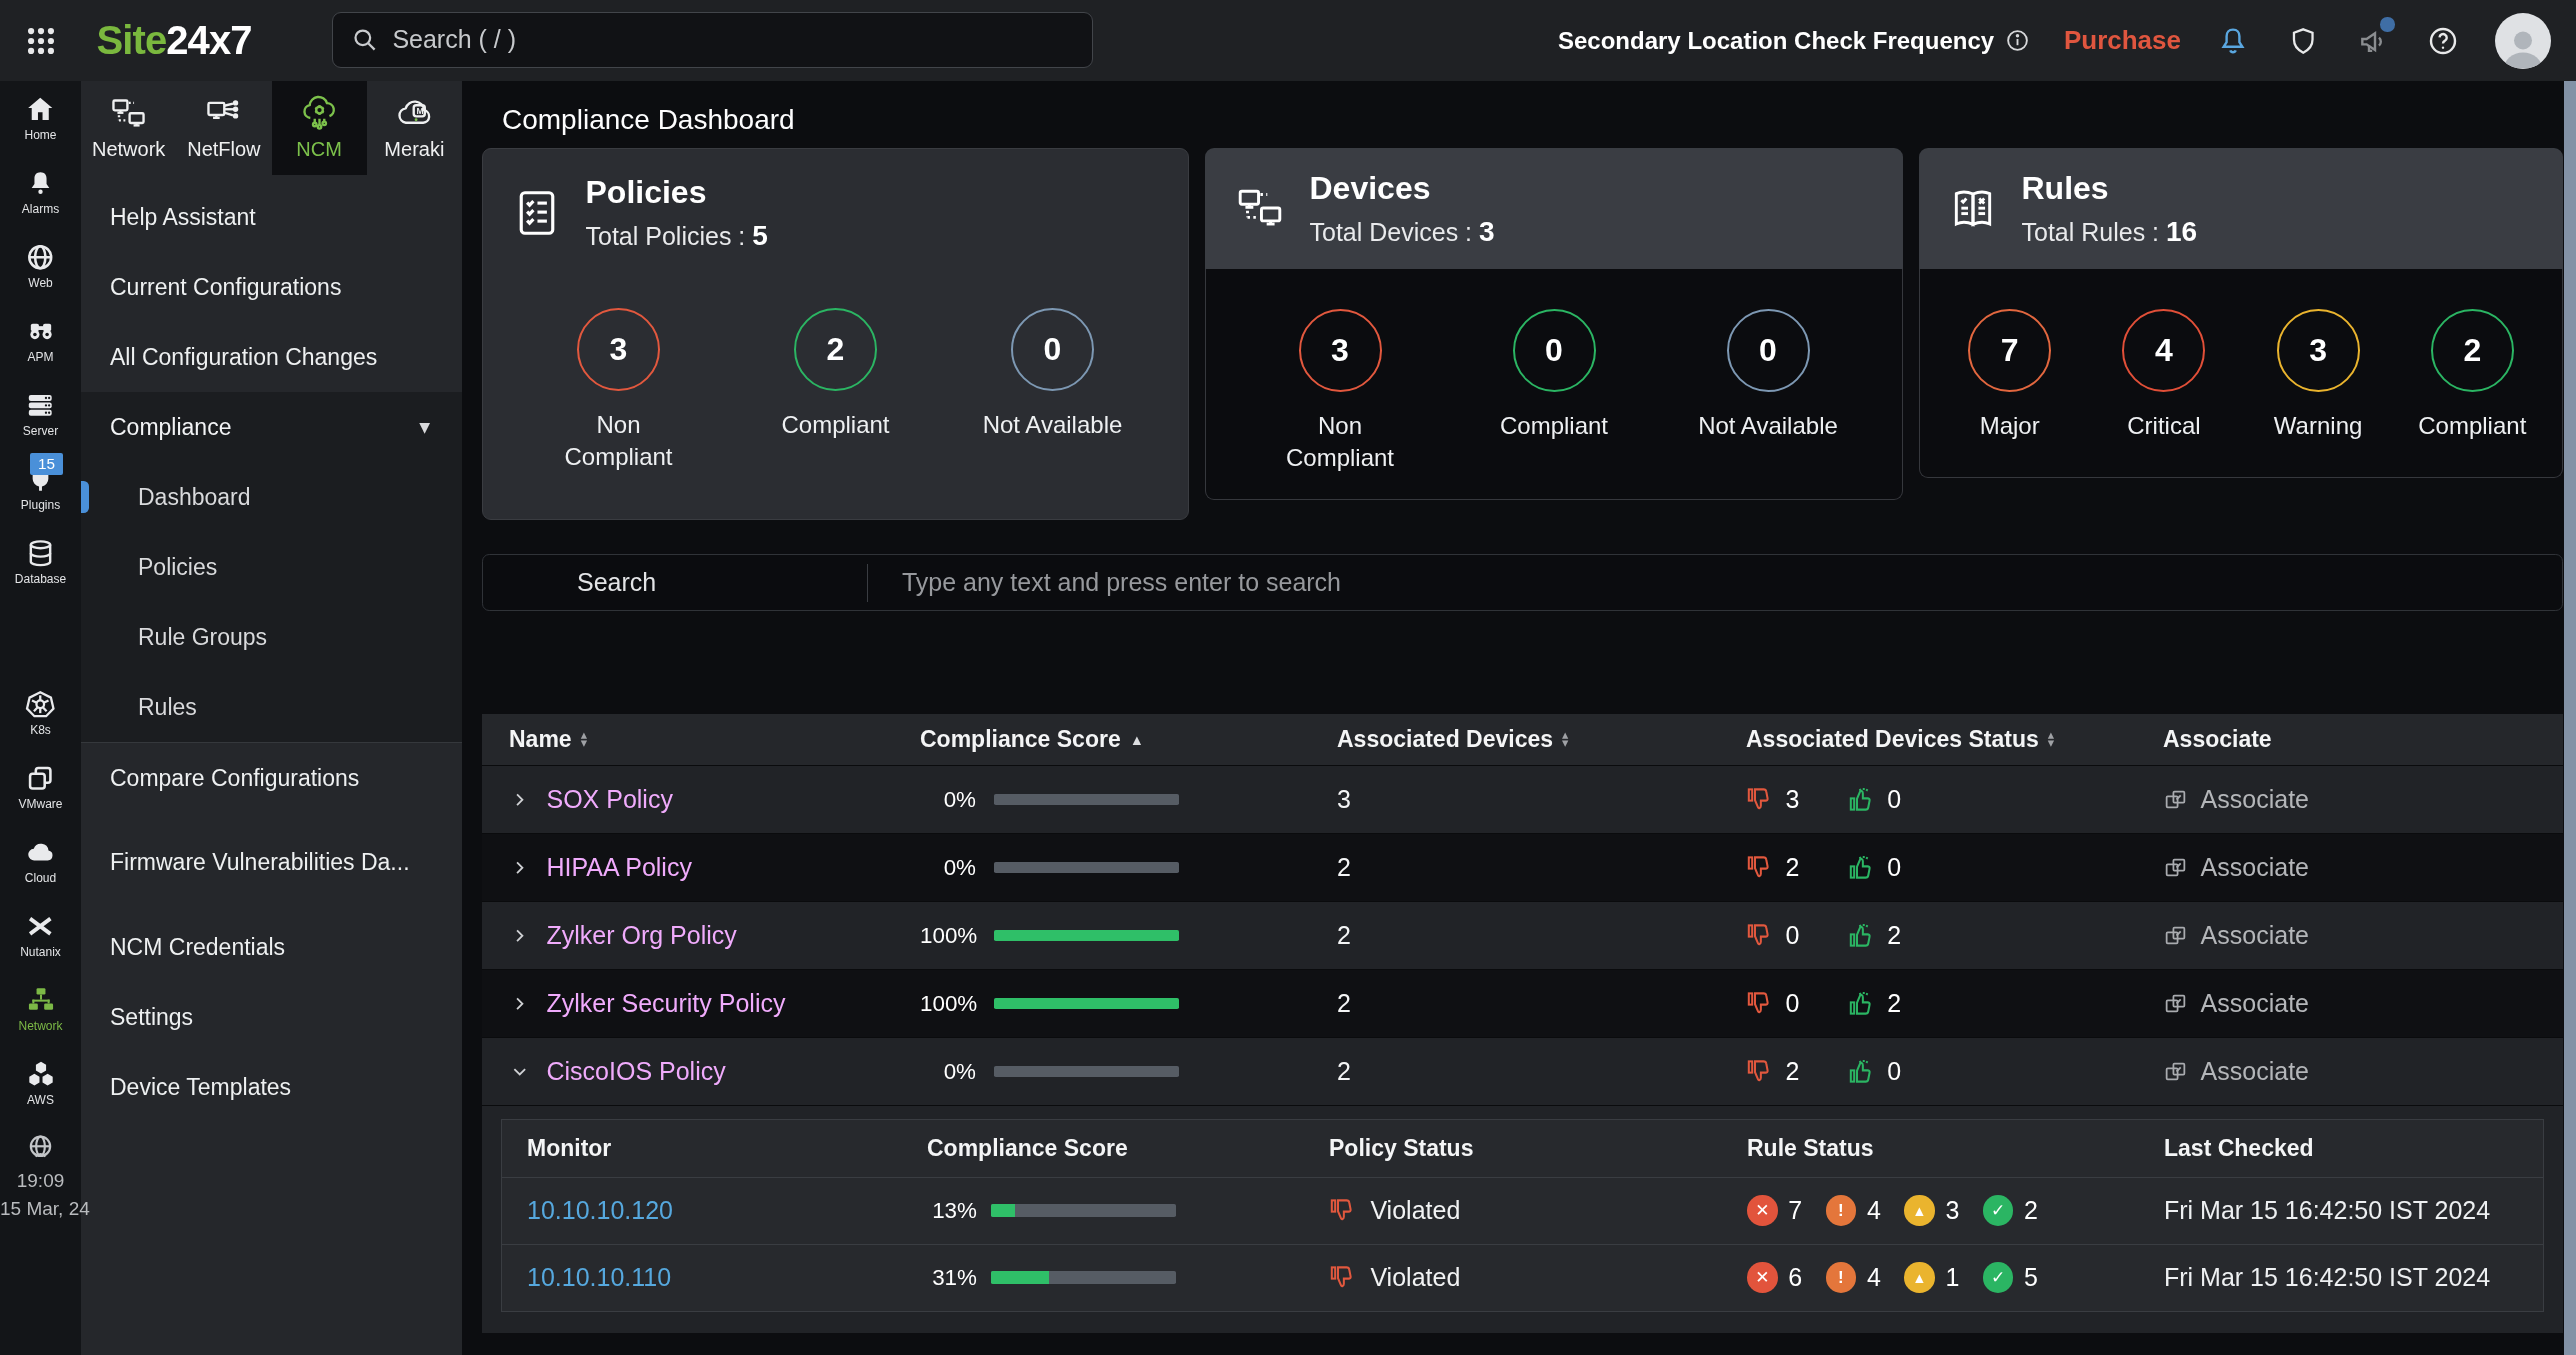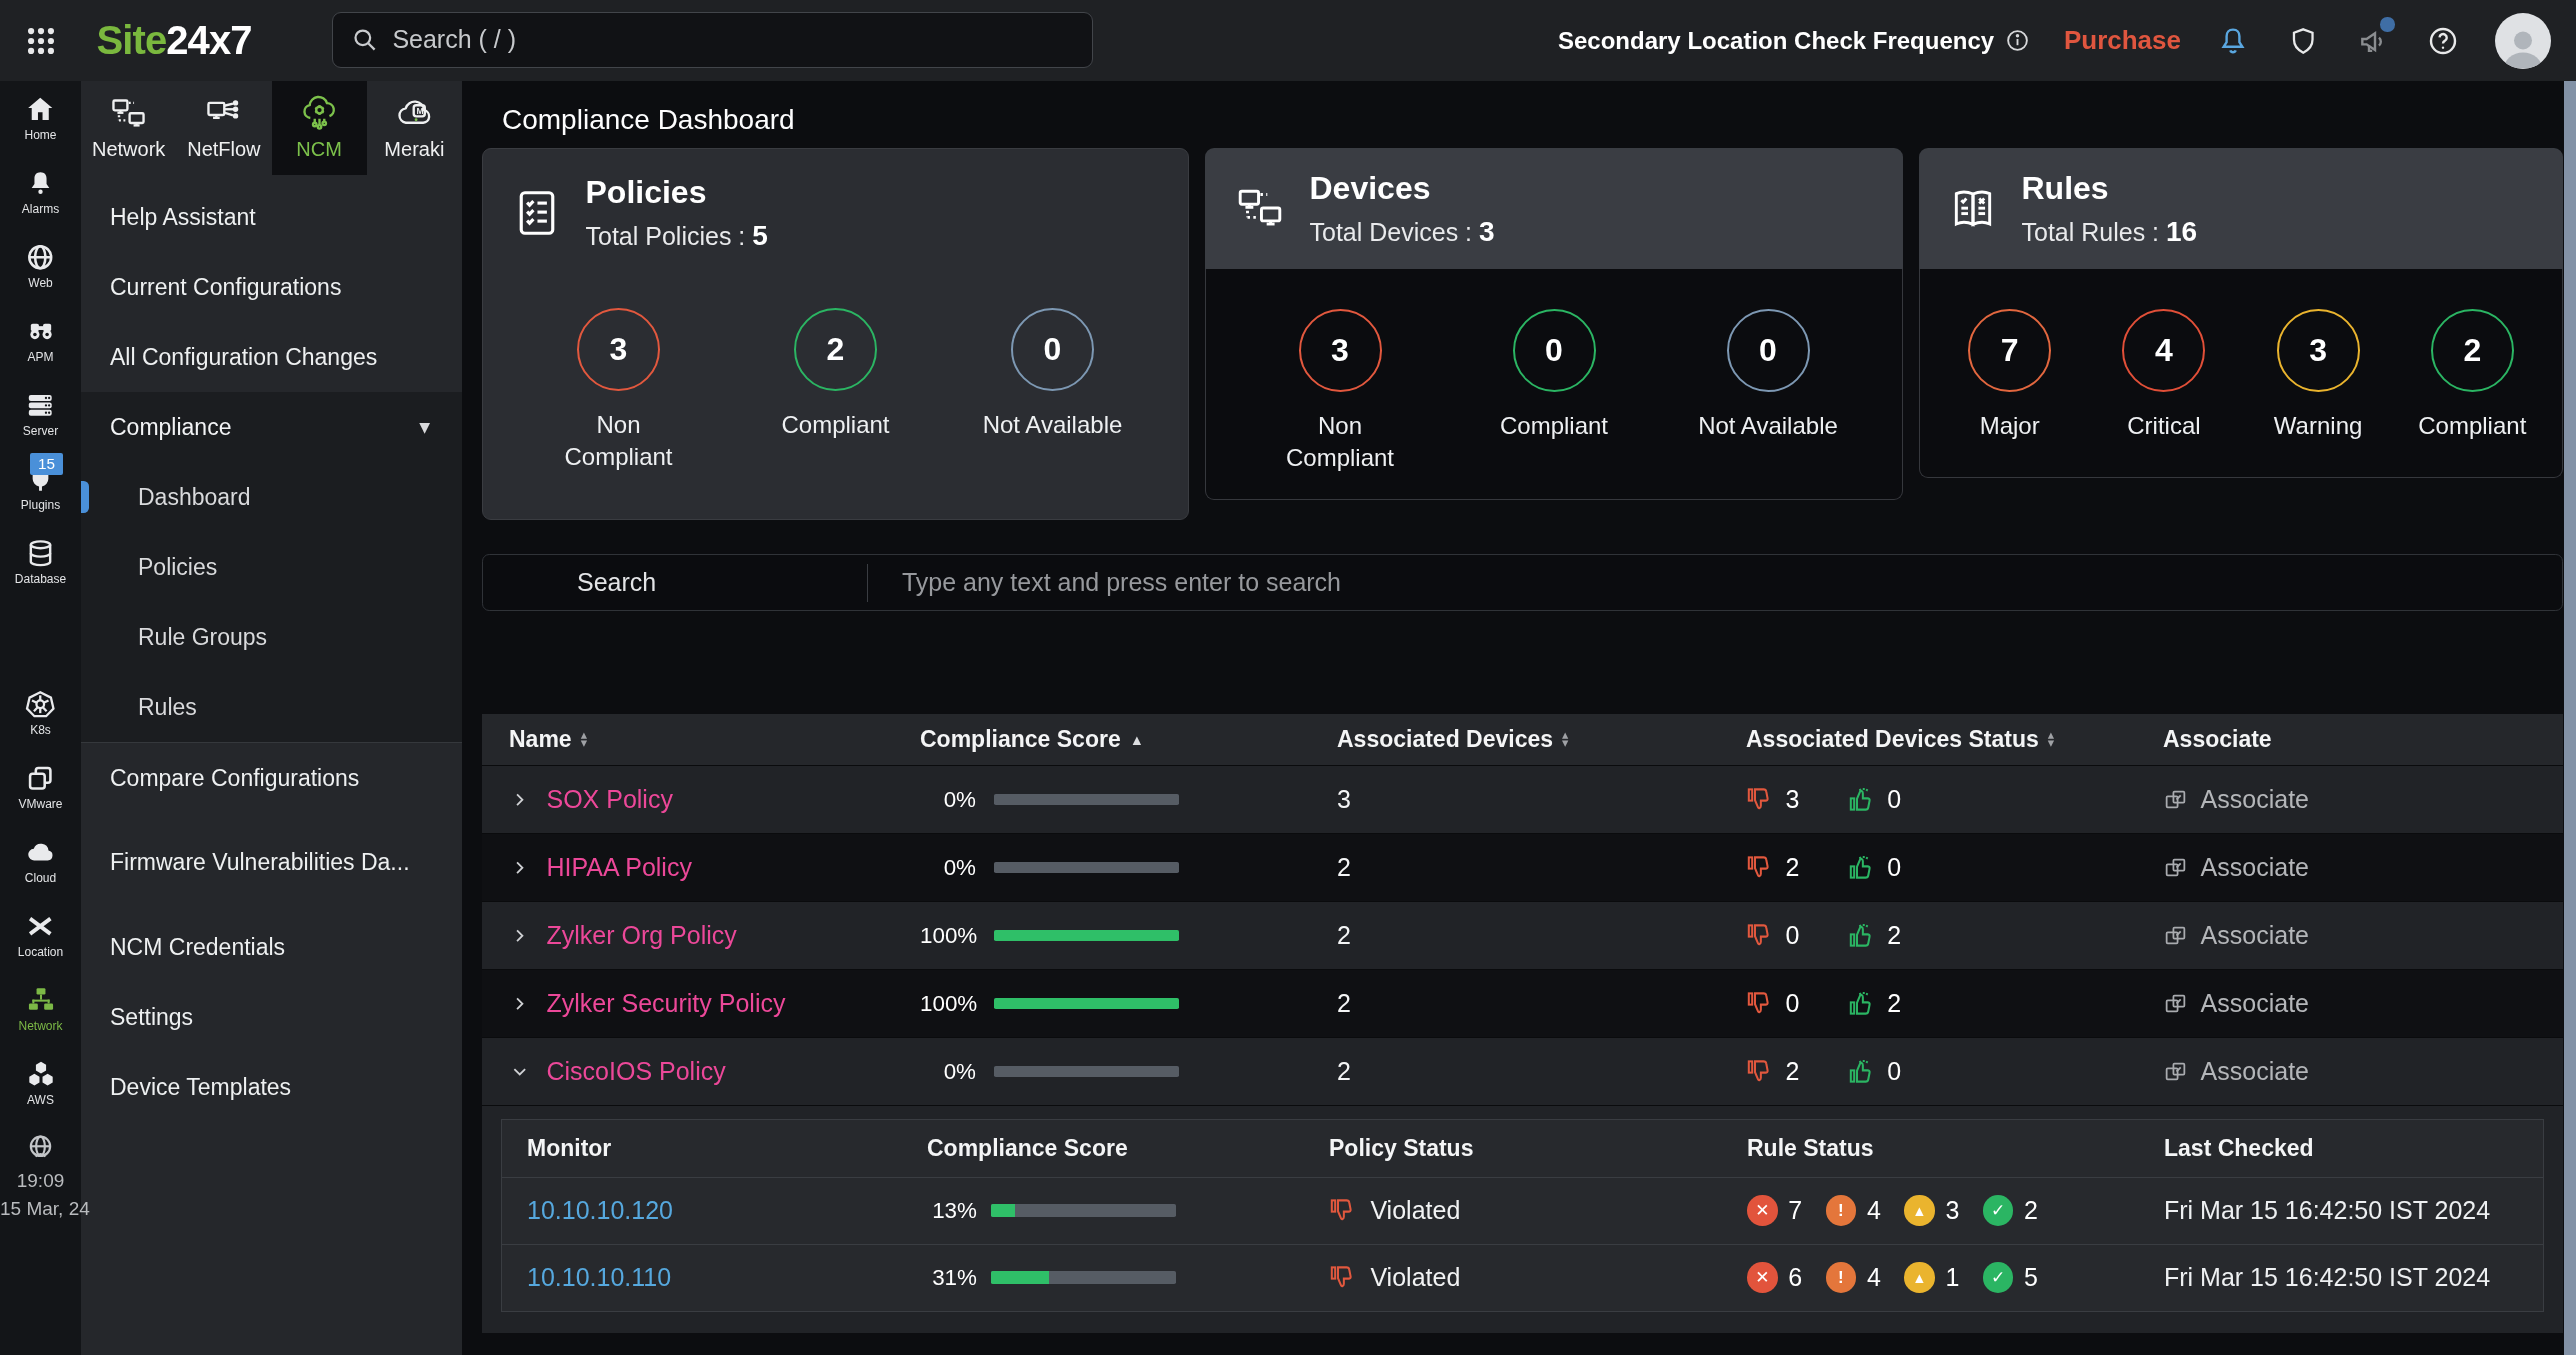--- a/index.html
+++ b/index.html
@@ -79,21 +79,21 @@
   
   .tbl { position:absolute; left:20px; top:633px; width:2081px; }
   .thead { position:relative; height:51px; background:#25272b; }
   .trow { position:relative; height:68px; border-top:1.8px solid #0a0b0d; cursor:pointer; }
   .trow.odd { background:#212327; } .trow.even { background:#0f1013; }
   .cell { position:absolute; top:0; height:100%; display:flex; align-items:center; }
   .hc { font-size:23px; font-weight:bold; color:#f4f5f6; gap:9px; cursor:pointer; }
   .c1 { left:27px; } .c2 { left:438px; } .c3 { left:855px; } .c4 { left:1264px; } .c5 { left:1681px; }
   .sort { display:flex; flex-direction:column; line-height:0.62; font-size:12.6px; color:#9fa1a5; }
   .sort-asc { font-size:14.4px; color:#dcdde0; }
-  .rname { font-size:25px; color:#ec4899; display:flex; align-items:center; gap:16px; }
+  .rname { font-size:25px; color:#f0abfc; display:flex; align-items:center; gap:16px; }
   .pct { width:56px; text-align:right; font-size:22.4px; color:#fff; margin-right:18px; flex:0 0 auto; }
   .bar { width:185px; height:11.7px; background:#565c64; border-radius:1.8px; overflow:hidden; }
   .bar.sub { height:13.5px; }
   .bar-fill { height:100%; background:#2fbf68; }
   .num { font-size:25px; color:#f4f5f6; }
   .thumbs { display:flex; align-items:center; gap:12.6px; font-size:25px; color:#fff; }
   .thumbs .sp { width:23px; }
   .assoc { display:flex; align-items:center; gap:12.6px; font-size:25px; color:#b4b6b9; cursor:pointer; }
   .chev { flex:0 0 auto; }
 
@@ -277,21 +277,21 @@
       <svg width="32" height="30.5" viewBox="0 0 24 24" fill="#e9eaec">
         <path d="M7 18.5h10.3a4 4 0 0 0 .6-7.9 6 6 0 0 0-11.6-1.4A4.4 4.4 0 0 0 7 18.5z"></path>
       </svg>
       <span class="lbl">Cloud</span>
     </div>
     <div class="rail-item">
       <svg width="30.5" height="30.5" viewBox="0 0 24 24" fill="none" stroke="#e9eaec" stroke-width="3">
         <line x1="4" y1="6" x2="20" y2="18"></line>
           <line x1="20" y1="6" x2="4" y2="18"></line>
       </svg>
-      <span class="lbl">Location</span>
+      <span class="lbl">Nutanix</span>
     </div>
     <div class="rail-item active">
       <svg width="32" height="30.5" viewBox="0 0 24 24" fill="#7cb946">
         <rect x="8.5" y="2.5" width="7" height="5" rx="1"></rect>
         <rect x="2.5" y="14.5" width="7" height="5" rx="1"></rect>
         <rect x="14.5" y="14.5" width="7" height="5" rx="1"></rect>
         <rect x="11.2" y="7.5" width="1.6" height="4"></rect>
         <rect x="5.2" y="11.5" width="13.6" height="1.6"></rect>
         <rect x="5.2" y="11.5" width="1.6" height="3"></rect>
           <rect x="17.2" y="11.5" width="1.6" height="3"></rect>

